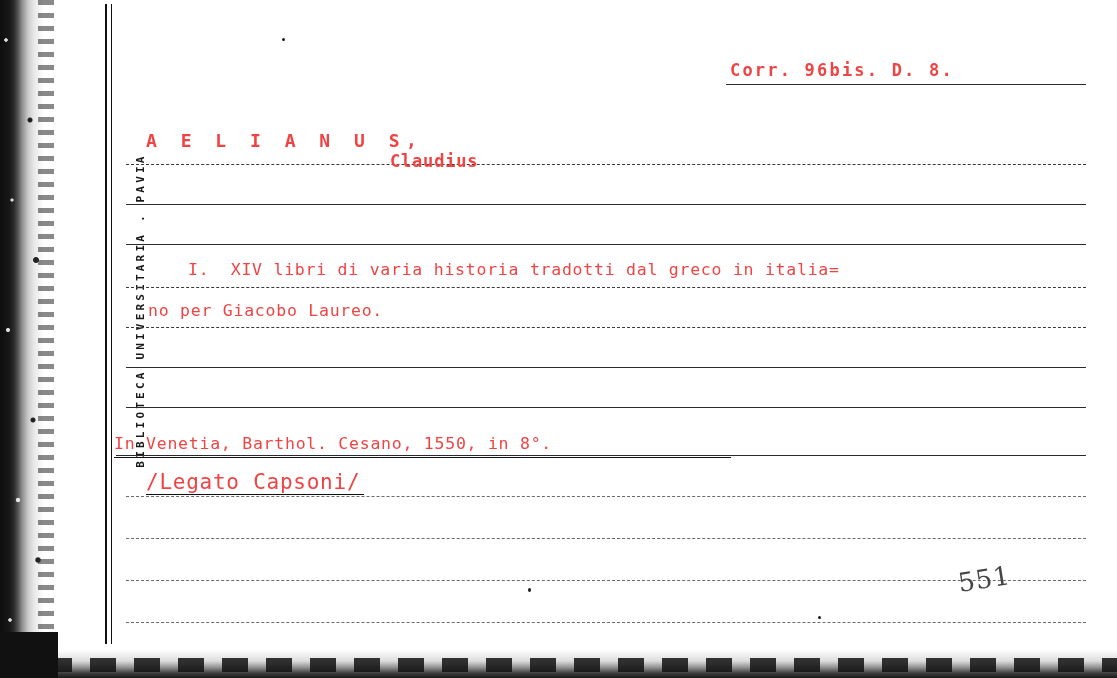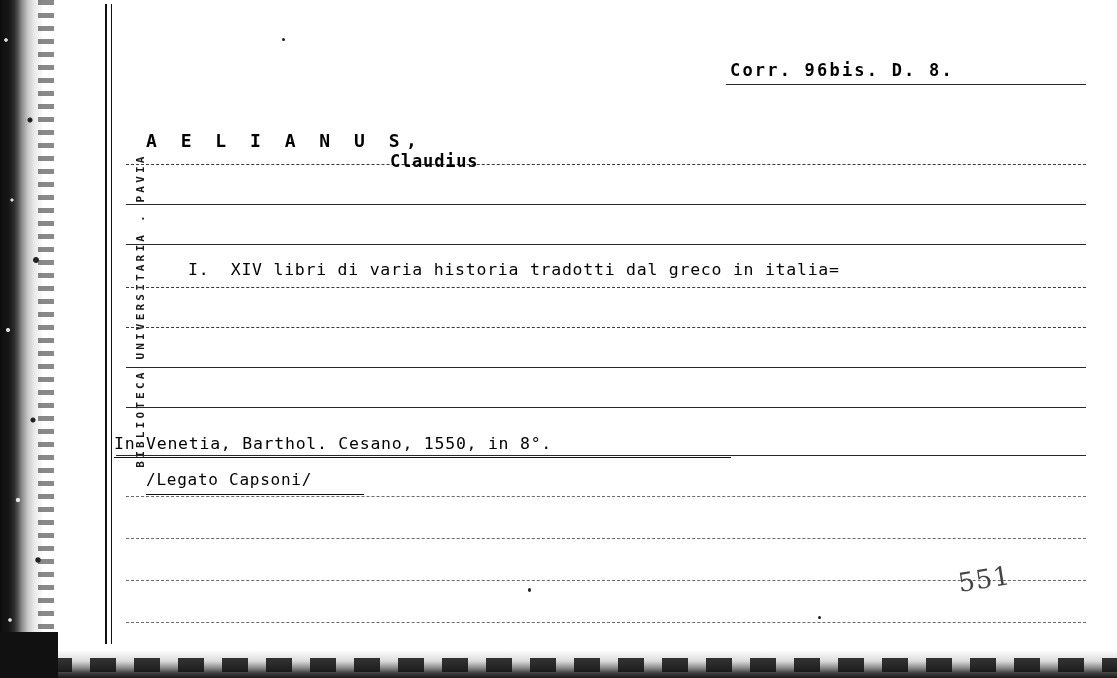--- a/index.html
+++ b/index.html
@@ -150,21 +150,21 @@
     border-top: 1.5px dashed #3a3a3a;
   }
   .hline.faint {
     border-top: 1px dashed #6b6b6b;
   }
 
   
   .typed {
     position: absolute;
     font-family: "DejaVu Sans Mono", monospace;
-    color: #000000;
+    color: #ef4444;
     white-space: pre;
     font-size: 17px;
     letter-spacing: .6px;
   }
 
   .shelfmark {
     font-size: 17px;
     font-weight: bold;
     letter-spacing: 2.2px;
   }
@@ -182,21 +182,21 @@
   }
   .body-line {
     font-size: 16.5px;
     letter-spacing: .75px;
   }
   .imprint-line {
     font-size: 16.5px;
     letter-spacing: .75px;
   }
   .bracket-line {
-    font-size: 16px;
+    font-size: 21px;
     letter-spacing: .75px;
   }
   .pencil-note {
     position: absolute;
     font-family: "DejaVu Serif", serif;
     font-size: 26px;
     color: #444;
     transform: rotate(-9deg);
     letter-spacing: 1px;
   }
@@ -245,20 +245,21 @@
     <div class="hline faint" style="left:68px; top:534px; width:960px;"></div>
     <div class="hline faint" style="left:68px; top:576px; width:960px;"></div>
     <div class="hline faint" style="left:68px; top:618px; width:960px;"></div>
 
     <div class="typed shelfmark" style="left:672px; top:56px;">Corr. 96bis. D. 8.</div>
 
     <div class="typed heading-name" style="left:88px; top:126px;">A E L I A N U S,</div>
     <div class="typed heading-forename" style="left:332px; top:127px;">Claudius</div>
 
     <div class="typed body-line" style="left:130px; top:256px;">I.  XIV libri di varia historia tradotti dal greco in italia=</div>
+    <div class="typed body-line" style="left:90px; top:297px;">no per Giacobo Laureo.</div>
 
     <div class="typed imprint-line" style="left:56px; top:430px;">In Venetia, Barthol. Cesano, 1550, in 8°.</div>
     <div class="underline-ink" style="left:56px; top:453px; width:617px;"></div>
 
     <div class="typed bracket-line" style="left:88px; top:466px;">/Legato Capsoni/</div>
     <div class="underline-ink" style="left:88px; top:490px; width:218px;"></div>
 
     <div class="pencil-note" style="left:900px; top:560px;">551</div>
 
     <div class="speck" style="left:224px; top:34px; width:3px; height:3px;"></div>

